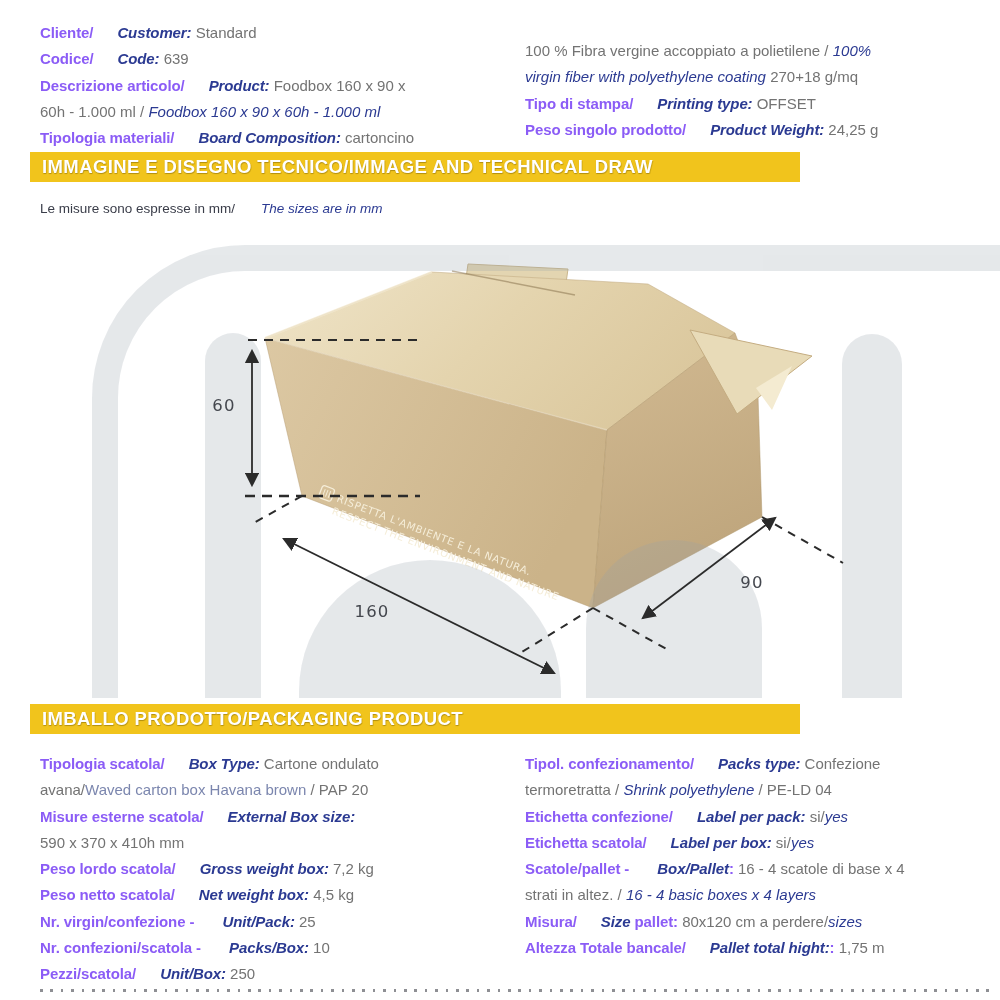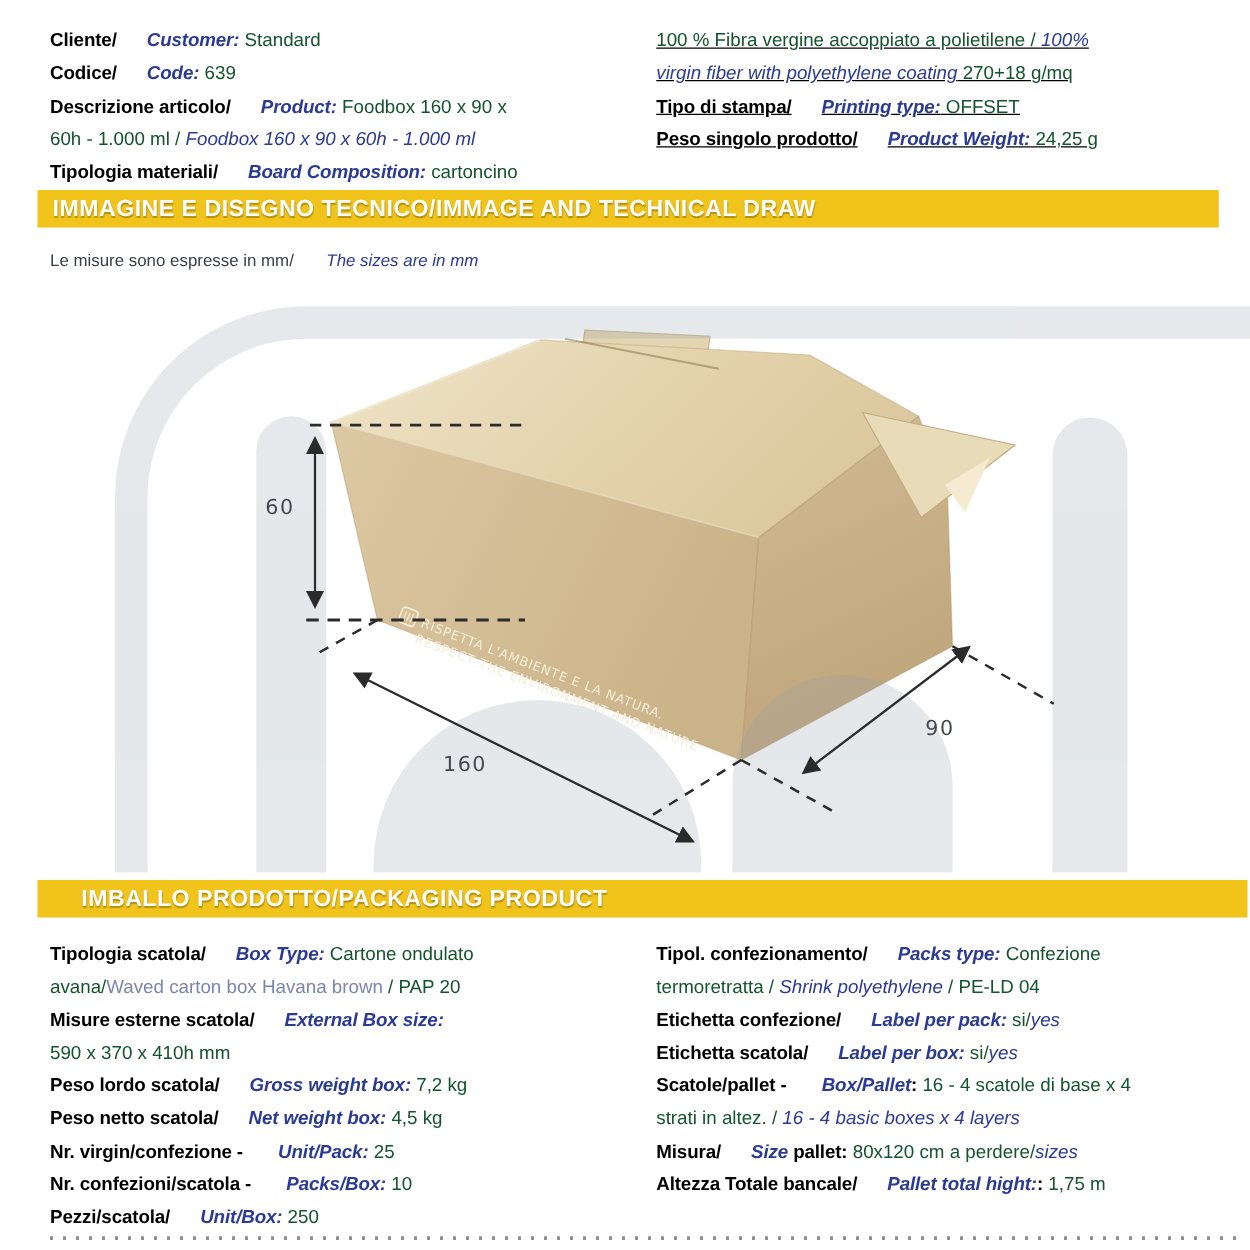--- a/index.html
+++ b/index.html
@@ -2,27 +2,27 @@
 <html><head>
 <meta charset="utf-8">
 <style>
   html,body{margin:0;padding:0;background:#fff;}
   #sheet{position:relative;width:1000px;height:1000px;background:#fff;overflow:hidden;
          font-family:"Liberation Sans","DejaVu Sans",sans-serif;}
   .abs{position:absolute;}
   
   .spec-block{font-size:15px;line-height:26.3px;}
   .spec-line{white-space:pre;}
-  .seg-label{font-weight:700;color:#000000;letter-spacing:-0.1px;}
+  .seg-label{font-weight:700;color:#8b5cf6;letter-spacing:-0.1px;}
   .seg-blabel{font-weight:700;font-style:italic;color:#2b3a92;letter-spacing:-0.1px;padding-left:24px;}
-  .seg-val{color:#14532d;}
+  .seg-val{color:#737373;}
   .seg-bval{font-style:italic;color:#2b3a92;}
   .seg-lval{color:#7b86ae;}
   
-  .banner{left:30px;width:945px;height:30px;background:#F1C41C;}
+  .banner{left:30px;width:770px;height:30px;background:#F1C41C;}
   .banner span{display:block;padding-left:12px;line-height:30px;font-size:18.5px;font-weight:800;
                color:#fff;letter-spacing:0.4px;text-shadow:0 1px 1px rgba(110,85,0,.35),1px 1px 0 rgba(110,85,0,.18);}
   .caption{font-size:13.5px;line-height:16px;white-space:pre;}
   .caption .it{color:#3a3d49;}
   .caption .en{color:#2b3a92;font-style:italic;margin-left:26px;}
   
   svg text{font-family:"DejaVu Sans","Liberation Sans",sans-serif;}
   .dim{fill:#44474e;font-size:16.5px;letter-spacing:1.2px;}
   .boxprint{fill:#F5EDD8;font-size:10.2px;letter-spacing:0.7px;}
   
@@ -34,21 +34,21 @@
 
 <div id="sheet">
 
   <div class="abs spec-block" style="left:40px;top:20px;width:470px;">
       <div class="spec-line"><span class="seg-label">Cliente/</span><span class="seg-blabel">Customer:</span><span class="seg-val"> Standard</span></div>
       <div class="spec-line"><span class="seg-label">Codice/</span><span class="seg-blabel">Code:</span><span class="seg-val"> 639</span></div>
       <div class="spec-line"><span class="seg-label">Descrizione articolo/</span><span class="seg-blabel">Product:</span><span class="seg-val"> Foodbox 160 x 90 x</span></div>
       <div class="spec-line"><span class="seg-val">60h - 1.000 ml / </span><span class="seg-bval">Foodbox 160 x 90 x 60h - 1.000 ml</span></div>
       <div class="spec-line"><span class="seg-label">Tipologia materiali/</span><span class="seg-blabel">Board Composition:</span><span class="seg-val"> cartoncino</span></div>
     </div>
-  <div class="abs spec-block" style="left:525px;top:20px;width:460px;text-decoration:underline;">
+  <div class="abs spec-block" style="left:525px;top:38px;width:460px;">
       <div class="spec-line"><span class="seg-val">100 % Fibra vergine accoppiato a polietilene / </span><span class="seg-bval">100%</span></div>
       <div class="spec-line"><span class="seg-bval">virgin fiber with polyethylene coating</span><span class="seg-val"> 270+18 g/mq</span></div>
       <div class="spec-line"><span class="seg-label">Tipo di stampa/</span><span class="seg-blabel">Printing type:</span><span class="seg-val"> OFFSET</span></div>
       <div class="spec-line"><span class="seg-label">Peso singolo prodotto/</span><span class="seg-blabel">Product Weight:</span><span class="seg-val"> 24,25 g</span></div>
     </div>
 
   <div class="abs banner" style="top:152px;">
     <span>IMMAGINE E DISEGNO TECNICO/IMMAGE AND TECHNICAL DRAW</span>
   </div>
 
@@ -120,21 +120,21 @@
       <line x1="302" y1="258" x2="250" y2="287" stroke-width="2" stroke-dasharray="8 7"></line>
       <line x1="593" y1="370" x2="522" y2="414" stroke-width="2" stroke-dasharray="8 7"></line>
       <line x1="593" y1="370" x2="670" y2="413" stroke-width="2" stroke-dasharray="8 7"></line>
       <line x1="762" y1="279" x2="843" y2="325" stroke-width="2" stroke-dasharray="8 7"></line>
     </g>
     <text x="224" y="173" class="dim" text-anchor="middle">60</text>
     <text x="372" y="379" class="dim" text-anchor="middle">160</text>
     <text x="752" y="350" class="dim" text-anchor="middle">90</text>
   </svg>
 
-  <div class="abs banner" style="top:704px;padding-left:23px;">
+  <div class="abs banner" style="top:704px;">
     <span>IMBALLO PRODOTTO/PACKAGING PRODUCT</span>
   </div>
 
   <div class="abs spec-block" style="left:40px;top:751px;width:470px;">
       <div class="spec-line"><span class="seg-label">Tipologia scatola/</span><span class="seg-blabel">Box Type:</span><span class="seg-val"> Cartone ondulato</span></div>
       <div class="spec-line"><span class="seg-val">avana/</span><span class="seg-lval">Waved carton box Havana brown</span><span class="seg-val"> / PAP 20</span></div>
       <div class="spec-line"><span class="seg-label">Misure esterne scatola/</span><span class="seg-blabel">External Box size:</span></div>
       <div class="spec-line"><span class="seg-val">590 x 370 x 410h mm</span></div>
       <div class="spec-line"><span class="seg-label">Peso lordo scatola/</span><span class="seg-blabel">Gross weight box:</span><span class="seg-val"> 7,2 kg</span></div>
       <div class="spec-line"><span class="seg-label">Peso netto scatola/</span><span class="seg-blabel">Net weight box:</span><span class="seg-val"> 4,5 kg</span></div>

